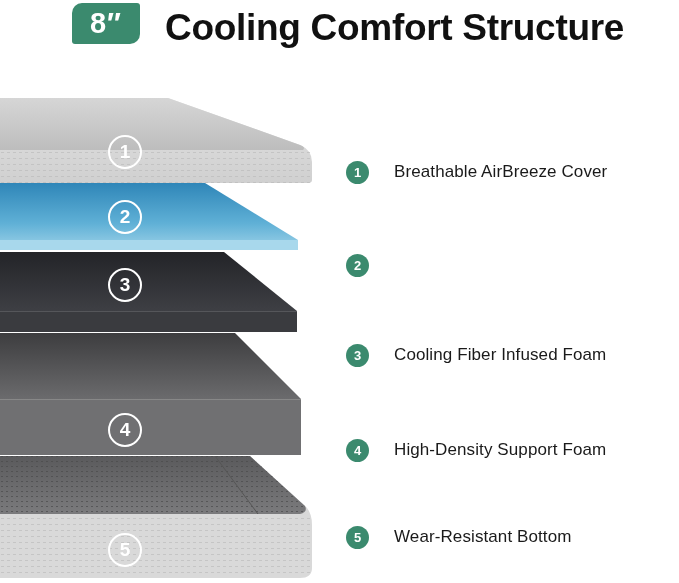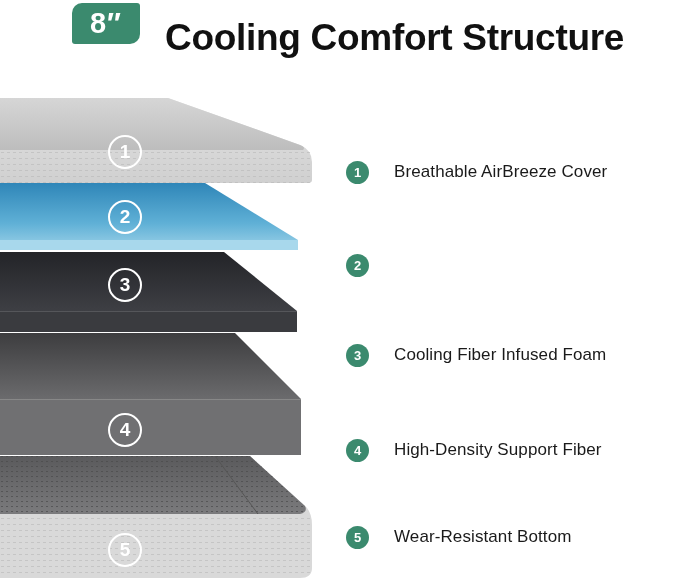--- a/index.html
+++ b/index.html
@@ -3,21 +3,21 @@
 <meta charset="utf-8">
 <style>
   html, body { margin: 0; padding: 0; background: #ffffff; }
   body { width: 679px; height: 583px; position: relative; overflow: hidden;
          font-family: "Liberation Sans", "DejaVu Sans", sans-serif; }
   .header { position: absolute; left: 0; top: 0; width: 679px; height: 50px; }
   .badge { position: absolute; left: 72px; top: 3px; width: 68px; height: 41px;
            background: #3b8a6e; border-radius: 10px 3px 10px 3px;
            color: #ffffff; font-weight: bold; font-size: 29px; line-height: 41px;
            text-align: center; letter-spacing: 1px; }
-  .title { position: absolute; left: 165px; top: 16px; font-size: 37px; font-weight: bold;
+  .title { position: absolute; left: 165px; top: 6px; font-size: 37px; font-weight: bold;
            color: #111111; line-height: 44px; letter-spacing: -0.3px; }
 
   .stack { position: absolute; left: 0; top: 0; width: 330px; height: 583px; }
   .stack svg { position: absolute; left: 0; top: 0; }
 
   .marker { position: absolute; width: 30px; height: 30px; border-radius: 50%;
             border: 2px solid #ffffff; color: #ffffff; font-weight: bold; font-size: 19px;
             line-height: 30px; text-align: center; box-sizing: content-box; }
 
   .legend { position: absolute; left: 346px; top: 0; width: 333px; height: 583px; }
@@ -117,19 +117,19 @@
   </div>
   <div class="legend-item" style="top:250px;">
     <span class="num">2</span>
   </div>
   <div class="legend-item" style="top:340px;">
     <span class="num">3</span>
     <span class="label">Cooling Fiber Infused Foam</span>
   </div>
   <div class="legend-item" style="top:435px;">
     <span class="num">4</span>
-    <span class="label">High-Density Support Fiber</span>
+    <span class="label">High-Density Support Foam</span>
   </div>
   <div class="legend-item" style="top:522px;">
     <span class="num">5</span>
     <span class="label">Wear-Resistant Bottom</span>
   </div>
 </div>
 
 </body></html>

